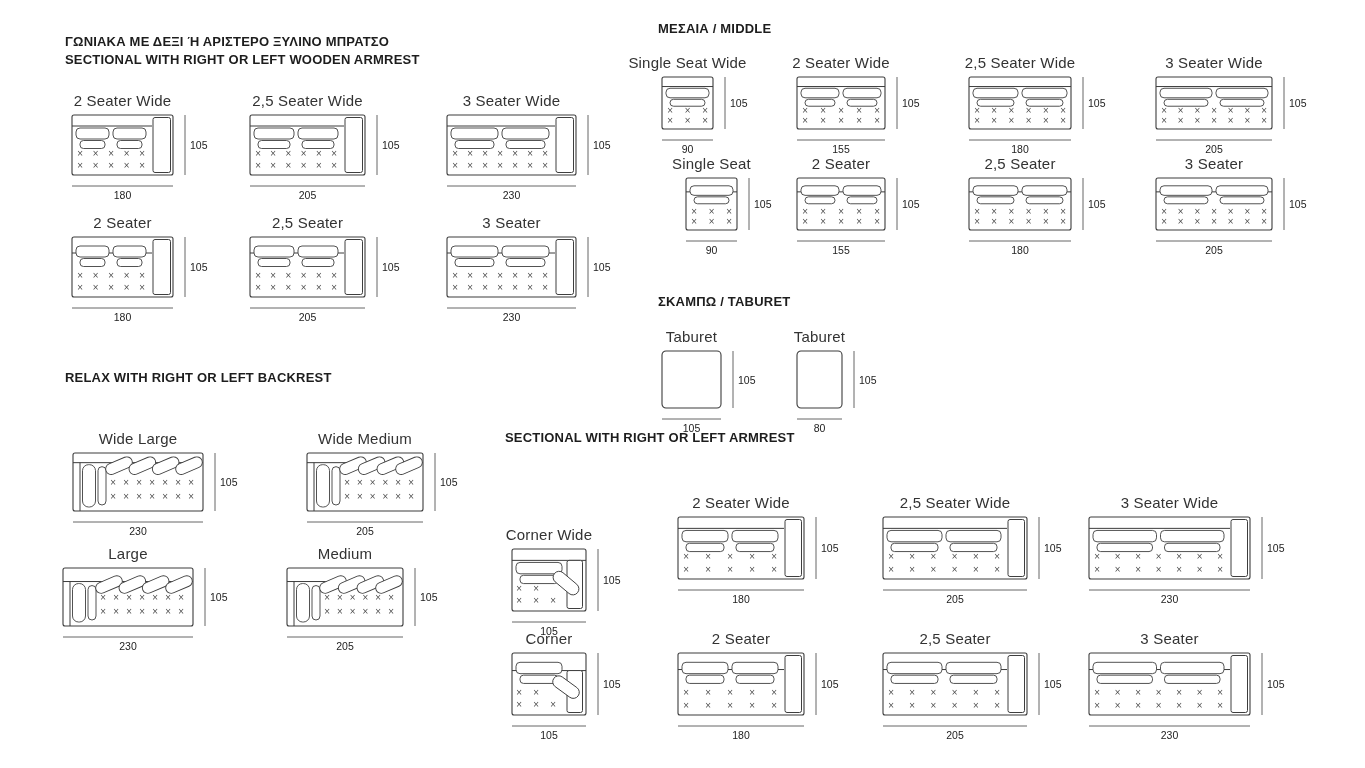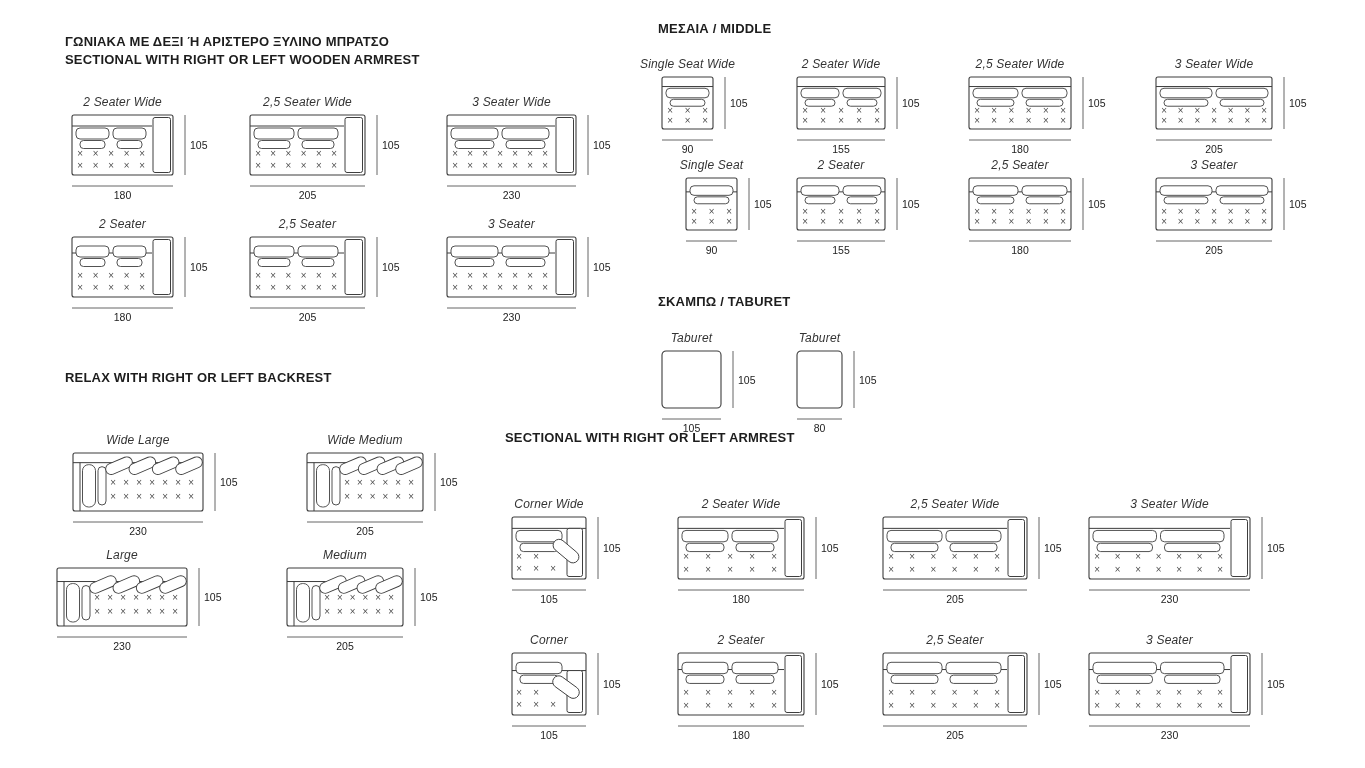--- a/index.html
+++ b/index.html
@@ -6,22 +6,22 @@
   #canvas{position:relative;width:1365px;height:768px;background:#ffffff;overflow:hidden;
           font-family:"Liberation Sans","DejaVu Sans",sans-serif;}
   .sec-title{position:absolute;font-weight:700;font-size:13px;line-height:18px;color:#1d1d1d;
              letter-spacing:.2px;white-space:nowrap;}
   .t-wooden{left:65px;top:33px;}
   .t-middle{left:658px;top:20px;}
   .t-taburet{left:658px;top:293px;}
   .t-relax{left:65px;top:369px;}
   .t-armrest{left:505px;top:429px;}
   .cell{position:absolute;}
-  .cell-label{font-size:12px;color:#333;height:14px;margin-bottom:6px;display:flex;
-              justify-content:center;align-items:flex-end;white-space:nowrap;letter-spacing:.2px;font-style:italic;}
+  .cell-label{font-size:15px;color:#333;height:14px;margin-bottom:6px;display:flex;
+              justify-content:center;align-items:flex-end;white-space:nowrap;letter-spacing:.2px;}
   .dsvg{display:block;overflow:visible;}
   .frame{fill:#fff;stroke:#3c3c3c;stroke-width:1.1;}
   .inner{fill:#fff;stroke:#3e3e3e;stroke-width:1;}
   .pl{fill:#fff;stroke:#3e3e3e;stroke-width:.9;}
   .strip{stroke:#3c3c3c;stroke-width:1;}
   .dim{stroke:#555;stroke-width:.9;}
   .dimtxt{font-size:10.5px;fill:#222;font-family:"Liberation Sans","DejaVu Sans",sans-serif;}
   .xm{font-size:8px;fill:#4a4a4a;font-family:"DejaVu Sans",sans-serif;}
 </style>
 </head>
@@ -503,21 +503,21 @@
           <text x="65.6" y="45.53333333333333" class="xm" text-anchor="middle">×</text>
           <text x="78.4" y="45.53333333333333" class="xm" text-anchor="middle">×</text>
           <text x="91.2" y="45.53333333333333" class="xm" text-anchor="middle">×</text>
           <text x="104" y="45.53333333333333" class="xm" text-anchor="middle">×</text>
           <line x1="128" y1="0" x2="128" y2="58" class="dim"></line>
           <text x="133" y="33" class="dimtxt">105</text>
           <line x1="0" y1="69" x2="116" y2="69" class="dim"></line>
           <text x="58" y="82" class="dimtxt" text-anchor="middle">205</text>
         </svg>
       </div>
-      <div class="cell" style="left: 57px; top: 548px;">
+      <div class="cell" style="left: 63px; top: 548px;">
         <div class="cell-label" style="width: 130px;">Large</div>
         <svg width="174" height="86" class="dsvg">
           <rect x="0" y="0" width="130" height="58" rx="2" class="frame"></rect>
           <line x1="0" y1="13.533333333333333" x2="130" y2="13.533333333333333" class="strip"></line>
           <line x1="7" y1="13.533333333333333" x2="7" y2="58" class="strip"></line>
           <rect x="9.5" y="15.533333333333333" width="13" height="38.46666666666667" rx="6" class="pl"></rect>
           <rect x="25" y="17.53333333333333" width="8" height="34.46666666666667" rx="4" class="pl"></rect>
           <rect x="32" y="11.033333333333331" width="28" height="11" rx="5.5" class="pl" transform="rotate(-23 46 16.53333333333333)"></rect>
           <rect x="55.33333333333333" y="11.033333333333331" width="28" height="11" rx="5.5" class="pl" transform="rotate(-23 69.33333333333333 16.53333333333333)"></rect>
           <rect x="78.66666666666666" y="11.033333333333331" width="28" height="11" rx="5.5" class="pl" transform="rotate(-23 92.66666666666666 16.53333333333333)"></rect>
@@ -566,21 +566,21 @@
           <text x="78.4" y="45.53333333333333" class="xm" text-anchor="middle">×</text>
           <text x="91.2" y="45.53333333333333" class="xm" text-anchor="middle">×</text>
           <text x="104" y="45.53333333333333" class="xm" text-anchor="middle">×</text>
           <line x1="128" y1="0" x2="128" y2="58" class="dim"></line>
           <text x="133" y="33" class="dimtxt">105</text>
           <line x1="0" y1="69" x2="116" y2="69" class="dim"></line>
           <text x="58" y="82" class="dimtxt" text-anchor="middle">205</text>
         </svg>
       </div>
       <div class="cell" style="left: 512px; top: 497px;">
-        <div class="cell-label" style="width: 74px;">Corner Wide</div>
+        <div class="cell-label" style="width: 74px; margin-top: 32px;">Corner Wide</div>
         <svg width="118" height="90" class="dsvg">
           <rect x="0" y="0" width="74" height="62" rx="2" class="frame"></rect>
           <line x1="0" y1="11.366666666666667" x2="74" y2="11.366666666666667" class="strip"></line>
           <rect x="55" y="11.366666666666667" width="15.5" height="48.13333333333333" rx="2" class="inner"></rect>
           <rect x="4" y="13.433333333333335" width="46" height="11.366666666666667" rx="4" class="pl"></rect>
           <rect x="8" y="26.300000000000004" width="38" height="8.266666666666667" rx="3.5" class="pl"></rect>
           <rect x="39" y="28.1" width="30" height="12" rx="6" class="pl" transform="rotate(40 54 34.1)"></rect>
           <text x="7" y="42.36666666666666" class="xm" text-anchor="middle">×</text>
           <text x="24" y="42.36666666666666" class="xm" text-anchor="middle">×</text>
           <text x="7" y="53.733333333333334" class="xm" text-anchor="middle">×</text>

